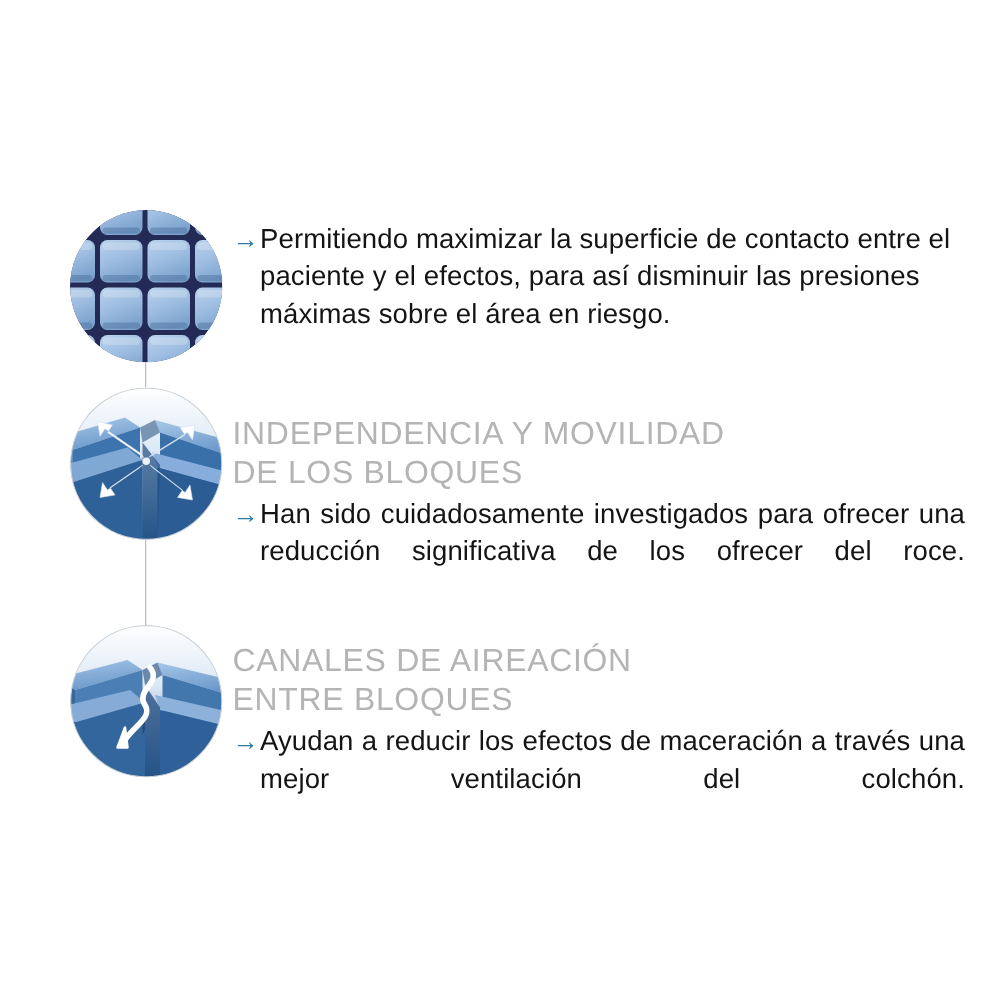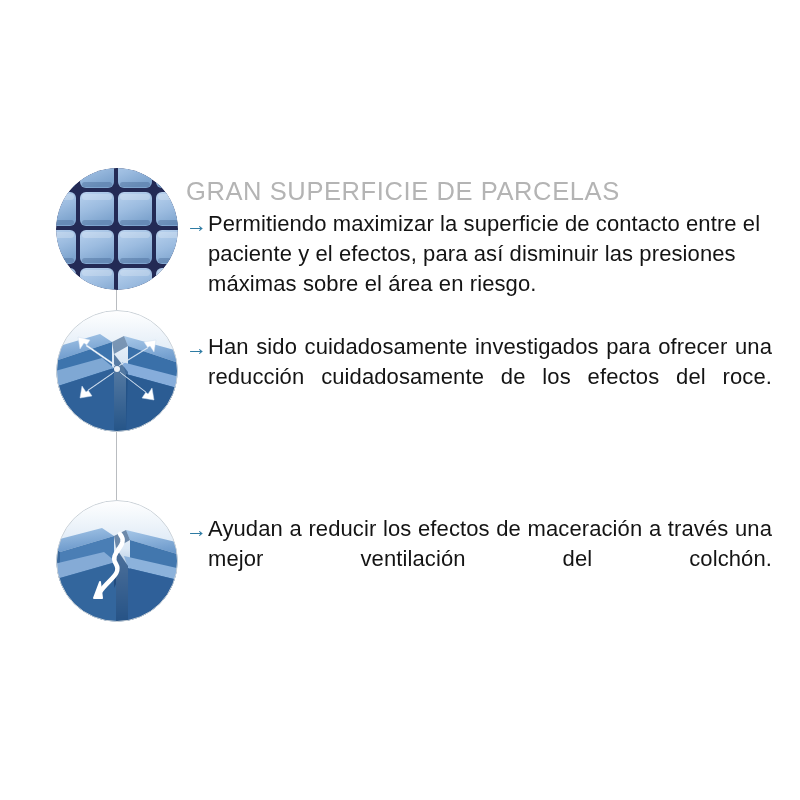--- a/index.html
+++ b/index.html
@@ -276,34 +276,37 @@
 
         <path d="M64,34 C74,46 52,52 60,64 C66,74 52,80 44,92" fill="none" stroke="#ffffff" stroke-width="4.5" stroke-linecap="round"></path>
         <polygon points="46,98 38,98 44,82" fill="#ffffff"></polygon>
         <polygon points="46,98 38,98 44,82" fill="none" stroke="#ffffff" stroke-width="2" stroke-linejoin="round"></polygon>
       </g>
       <circle cx="61" cy="61" r="60.5" fill="none" stroke="#cbd2d8" stroke-width="1"></circle>
     </svg>
   </div>
 
   <div class="section" id="section-1">
-    <h2 class="section-heading">GRAN SUPERFICIE DE PARCELAS</h2>
     <div class="section-body-row">
       <span class="arrow-marker">→</span>
       <p class="section-body">Permitiendo maximizar la superficie de contacto entre el paciente y el efectos, para así disminuir las presiones máximas sobre el área en riesgo.</p>
     </div>
   </div>
 
   <div class="section" id="section-2">
+    <h2 class="section-heading">INDEPENDENCIA Y MOVILIDAD
+DE LOS BLOQUES</h2>
     <div class="section-body-row">
       <span class="arrow-marker">→</span>
-      <p class="section-body justified">Han sido cuidadosamente investigados para ofrecer una reducción cuidadosamente de los efectos del roce.</p>
+      <p class="section-body justified">Han sido cuidadosamente investigados para ofrecer una reducción significativa de los ofrecer del roce.</p>
     </div>
   </div>
 
   <div class="section" id="section-3">
+    <h2 class="section-heading">CANALES DE AIREACIÓN
+ENTRE BLOQUES</h2>
     <div class="section-body-row">
       <span class="arrow-marker">→</span>
       <p class="section-body justified">Ayudan a reducir los efectos de maceración a través una mejor ventilación del colchón.</p>
     </div>
   </div>
 
 </div>
 
 </body></html>

